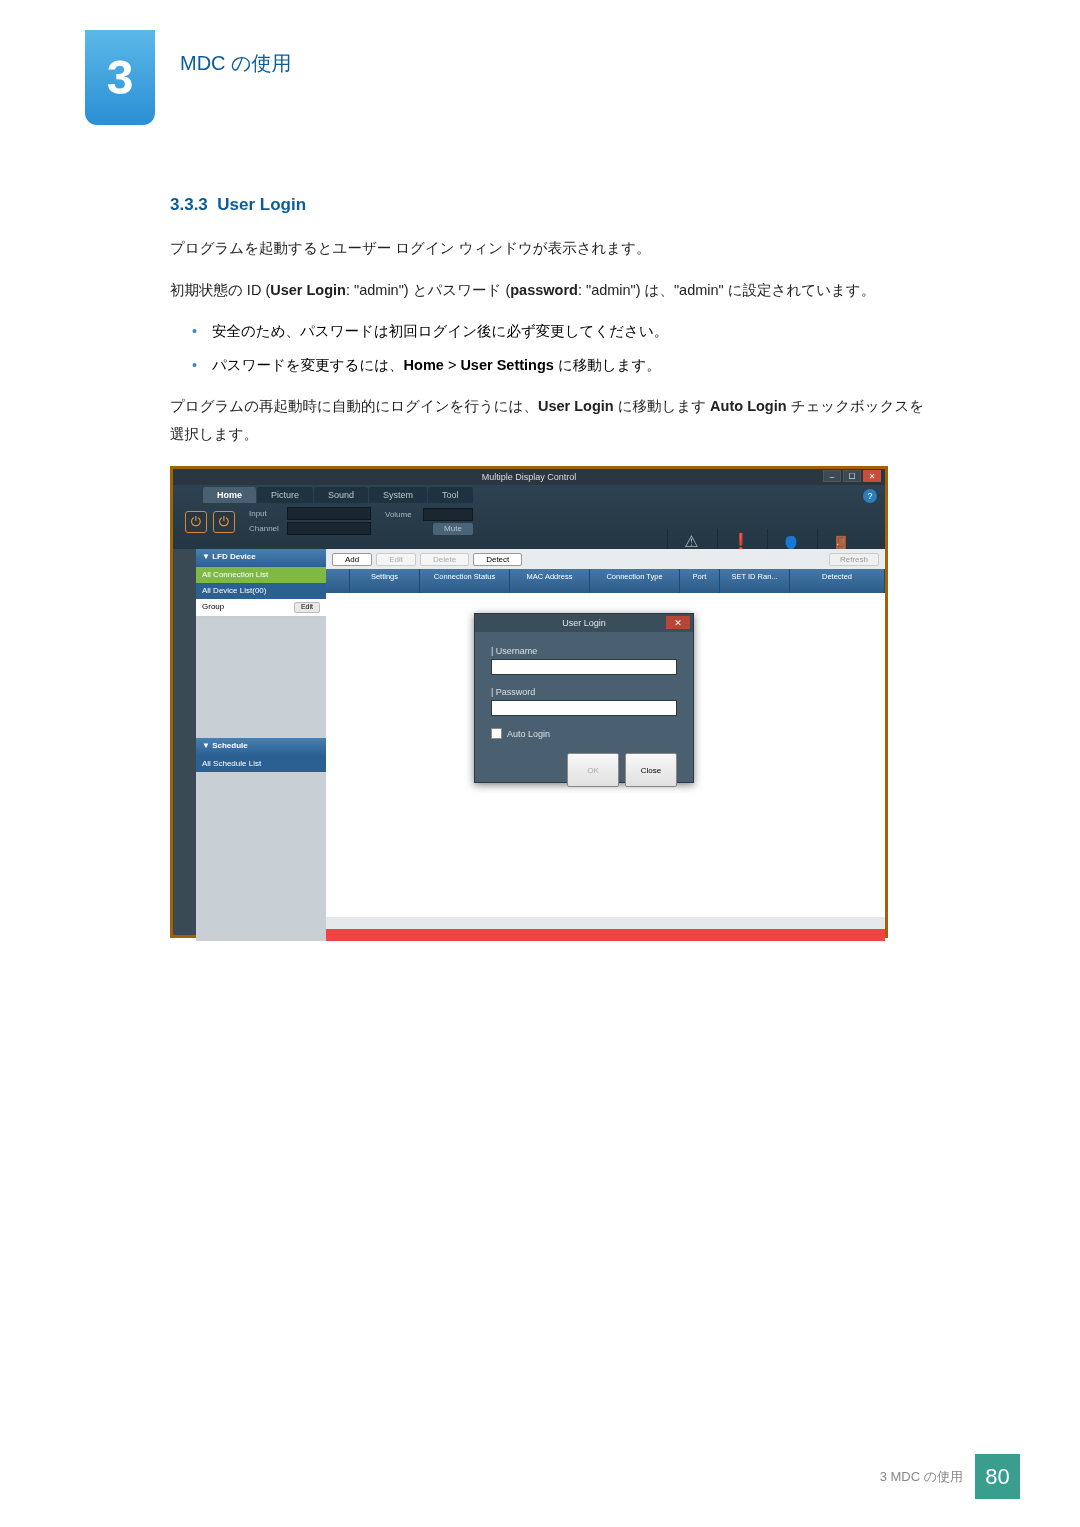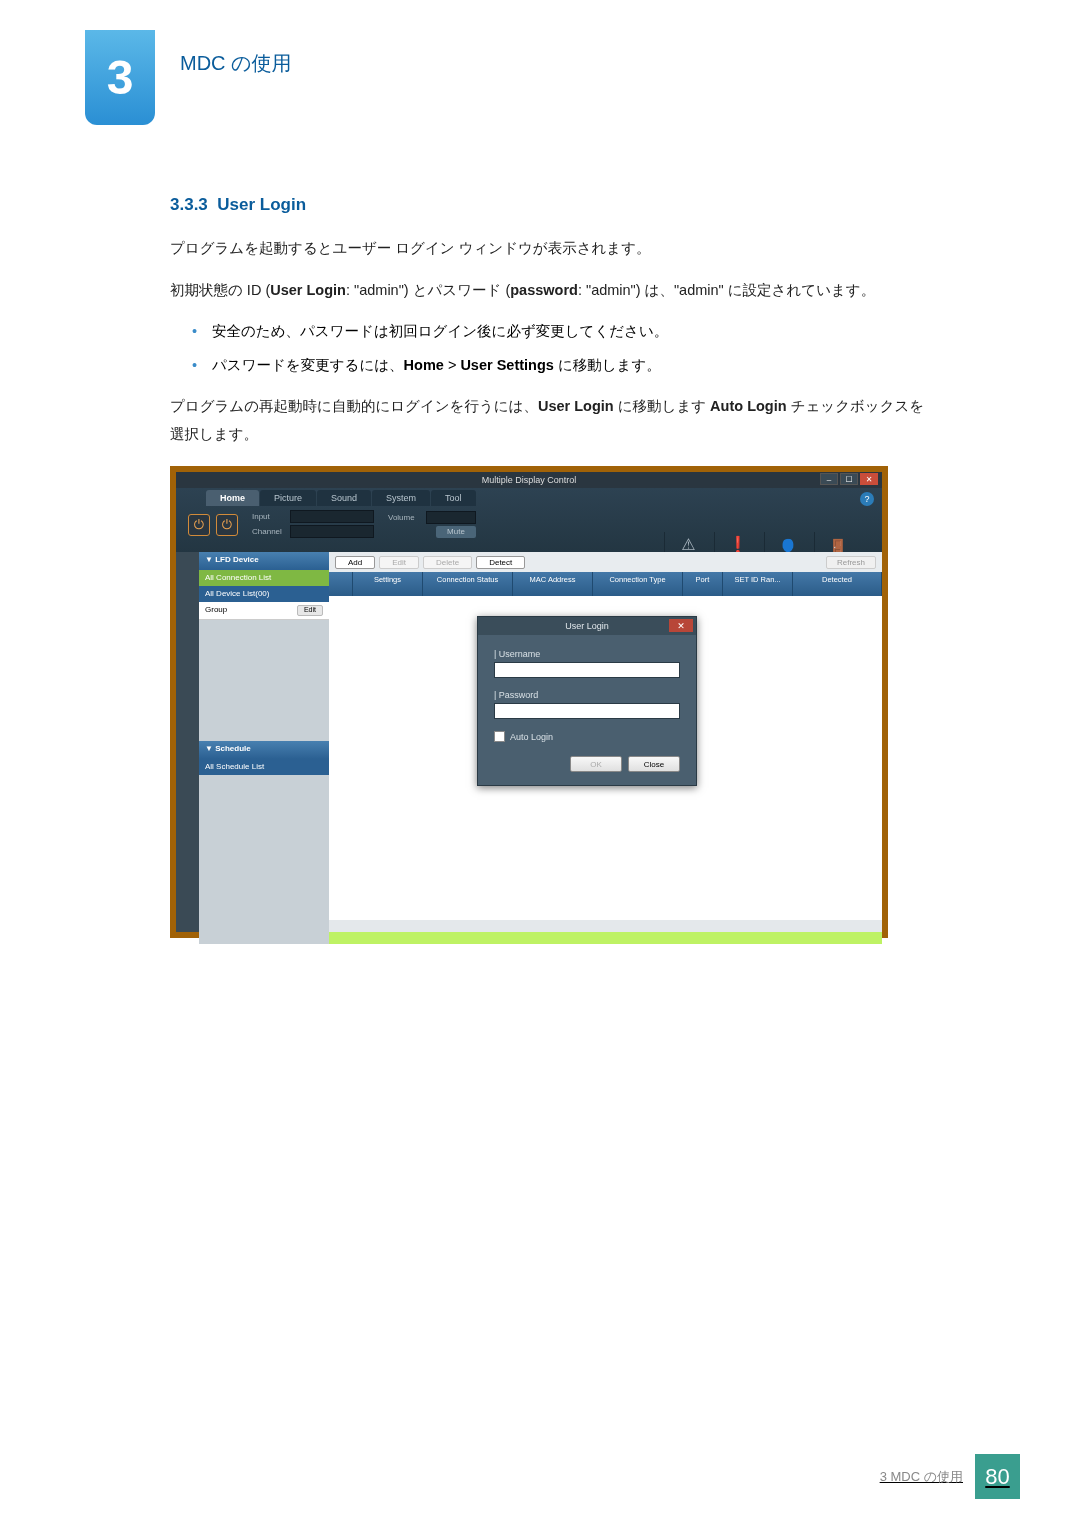--- a/index.html
+++ b/index.html
@@ -10,21 +10,21 @@
 .chapter-title { position:absolute; top:50px; left:180px; font-size:20px; color:#0a5c9b; font-weight:500; }
 
 .content { position:absolute; top:195px; left:170px; width:760px; }
 .section-head { color:#0a5c9b; font-size:17px; font-weight:bold; margin-bottom:20px; }
 .para { font-size:14.5px; line-height:1.9; margin-bottom:14px; color:#222; }
 .bullet-list { margin:14px 0 14px 30px; }
 .bullet { font-size:14.5px; line-height:1.9; margin-bottom:6px; position:relative; padding-left:12px; }
 .bullet::before { content:"•"; color:#3a8cc9; position:absolute; left:-8px; }
 .bold { font-weight:bold; }
 
-.app-shot { margin-top:18px; width:718px; height:472px; background:#3a4a55; border:6px solid #a16207; position:relative; font-size:9px; }
+.app-shot { margin-top:18px; width:718px; height:472px; background:#3a4a55; border:3px solid #a16207; position:relative; font-size:9px; }
 .app-titlebar { height:16px; background:#2a3640; display:flex; justify-content:center; align-items:center; position:relative; }
 .app-title { color:#ddd; font-size:9px; }
 .win-ctrls { position:absolute; right:4px; top:1px; display:flex; gap:2px; }
 .win-btn { width:18px; height:12px; display:flex; align-items:center; justify-content:center; font-size:8px; color:#fff; }
 .win-close { background:#c94d3a; }
 .win-min,.win-max { background:#3a4a55; border:1px solid #555; }
 
 .app-toolbar { height:64px; background:linear-gradient(180deg,#2d4252,#233642); display:flex; position:relative; }
 .tabbar { position:absolute; top:2px; left:30px; display:flex; gap:1px; }
 .tab { padding:3px 14px; background:#1f3240; color:#b8c5ce; font-size:9px; border-radius:3px 3px 0 0; }
@@ -44,21 +44,21 @@
 
 .app-body { display:flex; height:392px; }
 .sidebar { width:130px; background:#d8dde1; display:flex; flex-direction:column;margin-left:23px; }
 .sb-header { height:18px; background:linear-gradient(180deg,#4880b0,#2b6092); color:#fff; font-size:8px; padding:3px 6px; font-weight:bold; }
 .sb-item-hl { height:16px; background:#7fb843; color:#fff; font-size:8px; padding:3px 6px; }
 .sb-item { height:16px; background:#2b6092; color:#fff; font-size:8px; padding:3px 6px; }
 .sb-group { height:18px; background:#fff; font-size:8px; padding:3px 6px; display:flex; justify-content:space-between; border-bottom:1px solid #ccc; }
 .sb-edit { background:#e8e8e8; border:1px solid #bbb; padding:0 6px; font-size:7px; border-radius:2px; }
 .sb-blank { flex:1; background:#c8d0d6; }
 
-.main-area { flex:1; background:#bef264; position:relative; }
+.main-area { flex:1; background:#ef4444; position:relative; }
 .btn-row { height:20px; background:#e8ecef; display:flex; align-items:center; padding:0 6px; gap:4px; }
 .btn { padding:1px 12px; font-size:8px; border-radius:2px; }
 .btn-add { background:#fff; border:1px solid #999; }
 .btn-edit { background:#f5f5f5; border:1px solid #ccc; color:#aaa; }
 .btn-del { background:#f5f5f5; border:1px solid #ccc; color:#aaa; }
 .btn-detect { background:#fff; border:1px solid #999; }
 .btn-refresh { margin-left:auto; background:#f0f0f0; border:1px solid #ccc; color:#999; padding:1px 10px; font-size:8px; border-radius:2px; }
 .col-headers { height:24px; background:linear-gradient(180deg,#4478a8,#2b5c88); display:flex; color:#fff; font-size:7.5px; }
 .col-headers span { padding:3px 4px; border-right:1px solid #1f4a70; text-align:center; }
 .grid-body { height:336px; background:#fff; overflow:hidden; position:relative; }
@@ -66,24 +66,24 @@
 
 .login-dlg { position:absolute; top:20px; left:148px; width:220px; height:170px; background:#4a5f6f; border:1px solid #2a3a45; box-shadow:0 2px 8px rgba(0,0,0,0.5); }
 .dlg-title { height:18px; background:#3a4d5a; display:flex; align-items:center; justify-content:center; color:#e0e6ea; font-size:9px; position:relative; }
 .dlg-close { position:absolute; right:3px; top:2px; width:24px; height:13px; background:#b84638; color:#fff; display:flex; align-items:center; justify-content:center; font-size:9px; }
 .dlg-body { padding:14px 16px; }
 .dlg-lbl { color:#d8e0e5; font-size:9px; margin-bottom:3px; }
 .dlg-input { width:100%; height:16px; background:#fff; border:1px solid #2a3a45; margin-bottom:12px; }
 .dlg-check { display:flex; align-items:center; gap:5px; color:#d8e0e5; font-size:9px; margin-bottom:14px; }
 .chk-box { width:11px; height:11px; background:#fff; border:1px solid #888; }
 .dlg-btns { display:flex; justify-content:flex-end; gap:6px; }
-.dlg-btn { width:52px; height:16px; background:linear-gradient(180deg,#f8f8f8,#e0e0e0); border:1px solid #888; font-size:8px; display:flex; align-items:center; justify-content:center; border-radius:2px; }
+.dlg-btn { width:52px; height:34px; background:linear-gradient(180deg,#f8f8f8,#e0e0e0); border:1px solid #888; font-size:8px; display:flex; align-items:center; justify-content:center; border-radius:2px; }
 .dlg-btn.disabled { color:#aaa; }
 
-.footer { position:absolute; bottom:28px; right:60px; display:flex; align-items:center; gap:12px;text-decoration:underline; }
+.footer { position:absolute; bottom:28px; right:60px; display:flex; align-items:center; gap:12px; }
 .footer-text { color:#888; font-size:13px; }
 .page-badge { width:45px; height:45px; background:#3a9e8f; color:#fff; display:flex; align-items:center; justify-content:center; font-size:22px; font-weight:500; }
 </style>
 </head>
 <body>
 
 <div class="chapter-badge">
   <span class="chapter-num">3</span>
 </div>
 <div class="chapter-title">MDC の使用</div>

